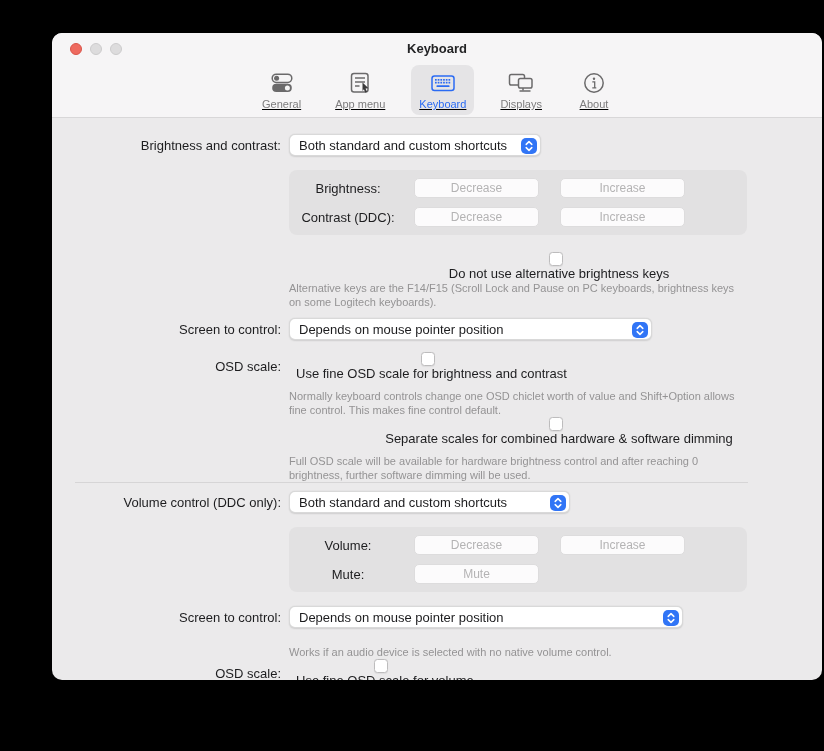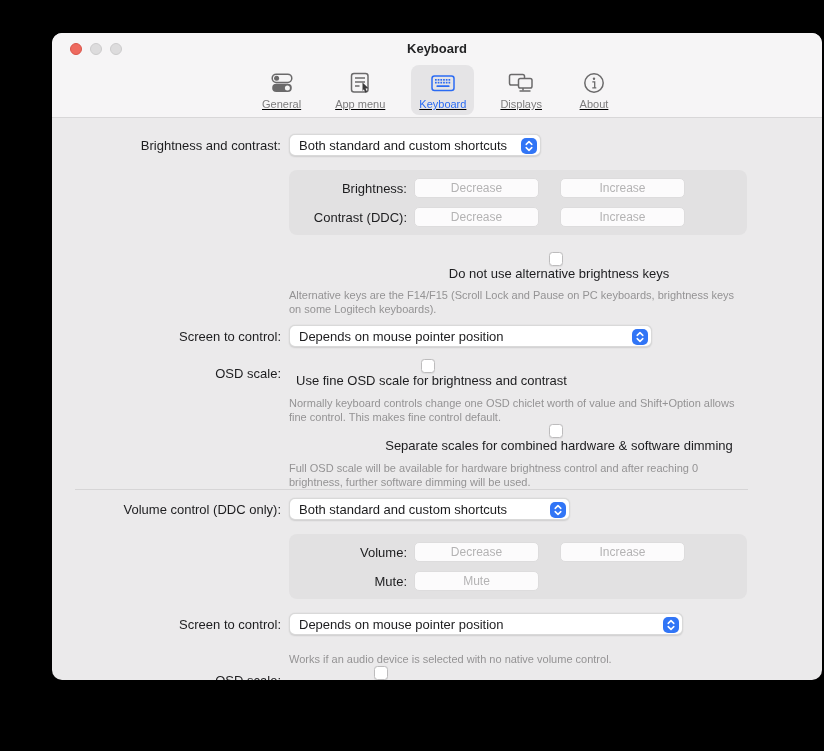--- a/index.html
+++ b/index.html
@@ -36,35 +36,35 @@
         display:flex; align-items:center; padding:0 26px 0 9px; }
   .dd .ddtext { font-size:13px; color:#1c1c1e; white-space:nowrap; }
   .dd .stepper { position:absolute; right:3px; top:3px; width:16px; height:16px;
         border-radius:5px; background:#3175f6; display:flex; flex-direction:column;
         align-items:center; justify-content:center; gap:1px; }
   .w-dd1 { width:252px; } .w-dd-screen1 { width:363px; } .w-dd-vol { width:281px; } .w-dd-screen2 { width:394px; }
   
   .gbox { margin-left:237px; width:458px; background:#e2e1e2; border-radius:8px;
           padding:8px 0; display:flex; flex-direction:column; gap:9px; }
   .grow { display:flex; align-items:center; }
-  .glabel { width:118px; text-align:right; flex-shrink:0; color:#1d1d1f; }
+  .glabel { width:118px; text-align:center; flex-shrink:0; color:#1d1d1f; }
   .gbtns { display:flex; gap:21px; margin-left:7px; }
   .sbtn { width:125px; height:20px; background:#fcfbfc; border:1px solid #dddcdd;
           border-radius:5px; display:flex; align-items:center; justify-content:center;
           font-size:12px; color:#b4b3b4; }
   
   .cbrow { display:flex; align-items:center;flex-direction:column; }
   .cb { width:14px; height:14px; background:#fff; border:1px solid #bdbcbd;
         border-radius:3.5px; flex-shrink:0; box-shadow:0 0.5px 1px rgba(0,0,0,.06); }
   .cblabel { margin-left:7px; color:#1d1d1f; }
   
   .help { font-size:11px; line-height:14px; color:#949394; max-width:458px; }
   .divider { height:1px; background:#d6d5d6; margin-left:23px; width:673px; }
   
-  .mt14{margin-top:14px;} .mt17{margin-top:17px;} .mt7{margin-top:7px;} .mt9{margin-top:9px;}
+  .mt14{margin-top:14px;} .mt17{margin-top:17px;} .mt7{} .mt9{margin-top:9px;}
   .mt12{margin-top:12px;} .mt8{margin-top:8px;} .mt10{} .mt5{margin-top:17px;}
   svg { display:block; }
 </style>
 </head>
 <body>
 
 <div class="window">
 
   <div class="chrome">
     <div class="titlebar">

